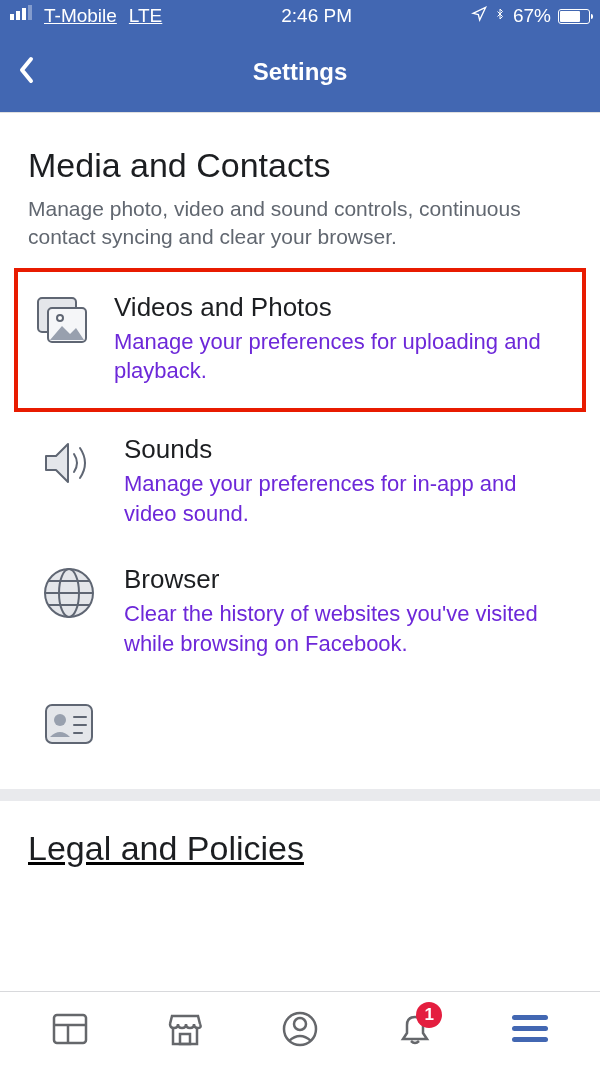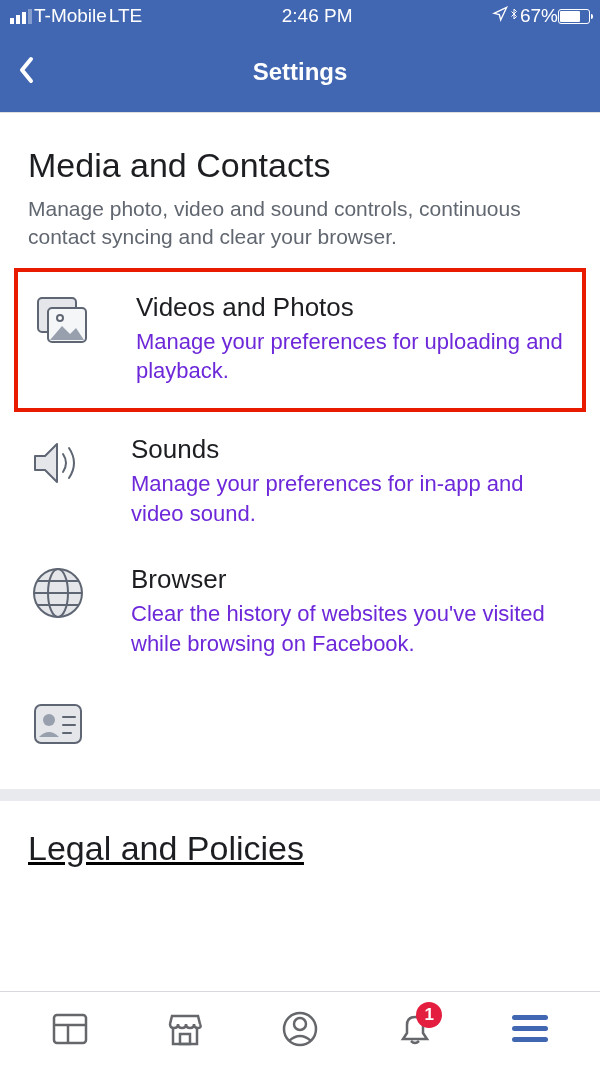--- a/index.html
+++ b/index.html
@@ -14,22 +14,22 @@
     .status-bar {
       height: 32px;
       background: #4267b2;
       display: flex;
       align-items: center;
       justify-content: space-between;
       padding: 0 10px;
       color: #fff;
       font-size: 19px;
     }
-    .status-left { display: flex; align-items: center; gap: 2px; }
-    .status-right { display: flex; align-items: center; }
+    .status-left { display: flex; align-items: flex-start; gap: 12px; text-decoration: underline; }
+    .status-right { display: flex; align-items: center; gap: 7px; }
     .signal-bars { display: flex; align-items: flex-end; gap: 2px; }
     .signal-bars span { width: 4px; background: #fff; }
     .signal-bars span:nth-child(1) { height: 6px; }
     .signal-bars span:nth-child(2) { height: 9px; }
     .signal-bars span:nth-child(3) { height: 12px; }
     .signal-bars span:nth-child(4) { height: 15px; background: rgba(255,255,255,0.35); }
     .battery {
       width: 32px;
       height: 15px;
       border: 1.5px solid #fff;
@@ -91,27 +91,28 @@
       margin-bottom: 10px;
     }
     .section-subtitle {
       font-size: 21px;
       color: #616770;
       line-height: 1.35;
     }
     .setting-row {
       display: flex;
       align-items: flex-start;
-      padding: 18px 29px;
-      gap: 44px;
+      padding: 18px 40px;
+      gap: 26px;
     }
     .highlighted {
       border: 4px solid #e81b00;
       margin: 2px 14px 4px 14px;
       padding: 20px 16px 22px 16px;
+      gap: 22px;
     }
     .setting-icon {
       width: 58px;
       height: 58px;
       flex-shrink: 0;
       display: flex;
       align-items: center;
       justify-content: center;
     }
     .setting-text { flex: 1; padding-top: 0px; }

